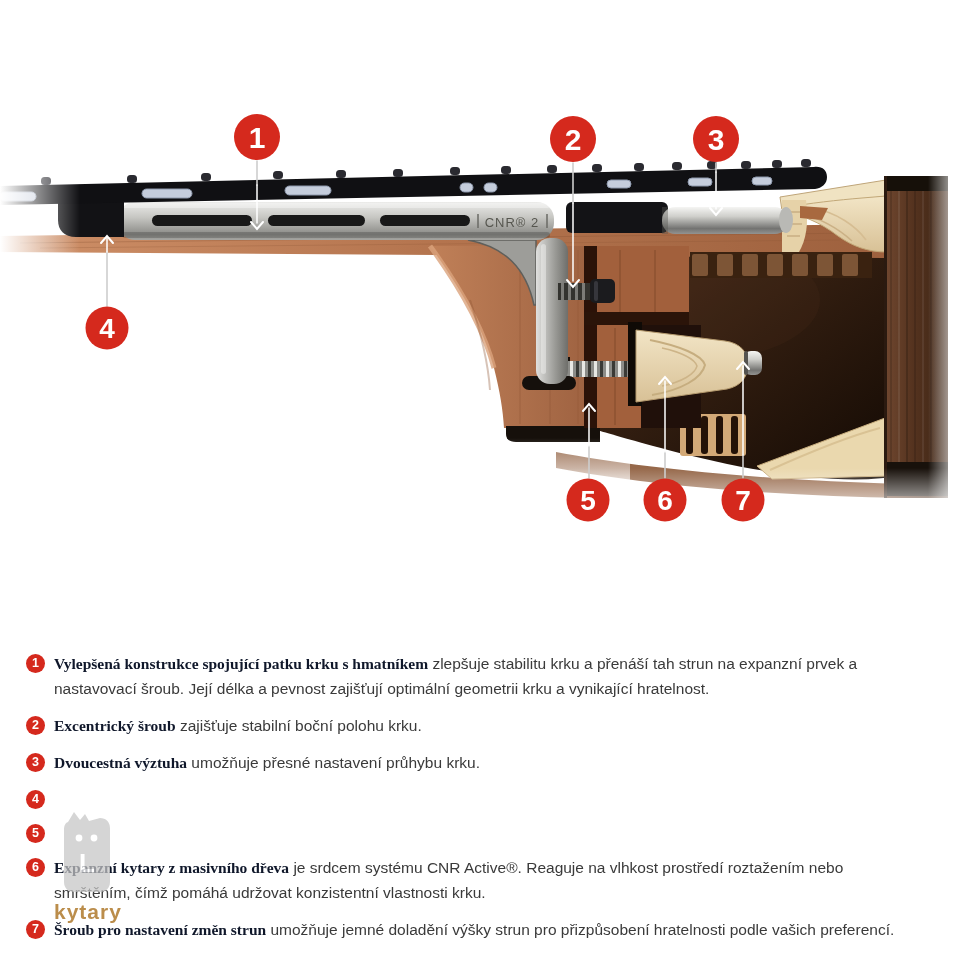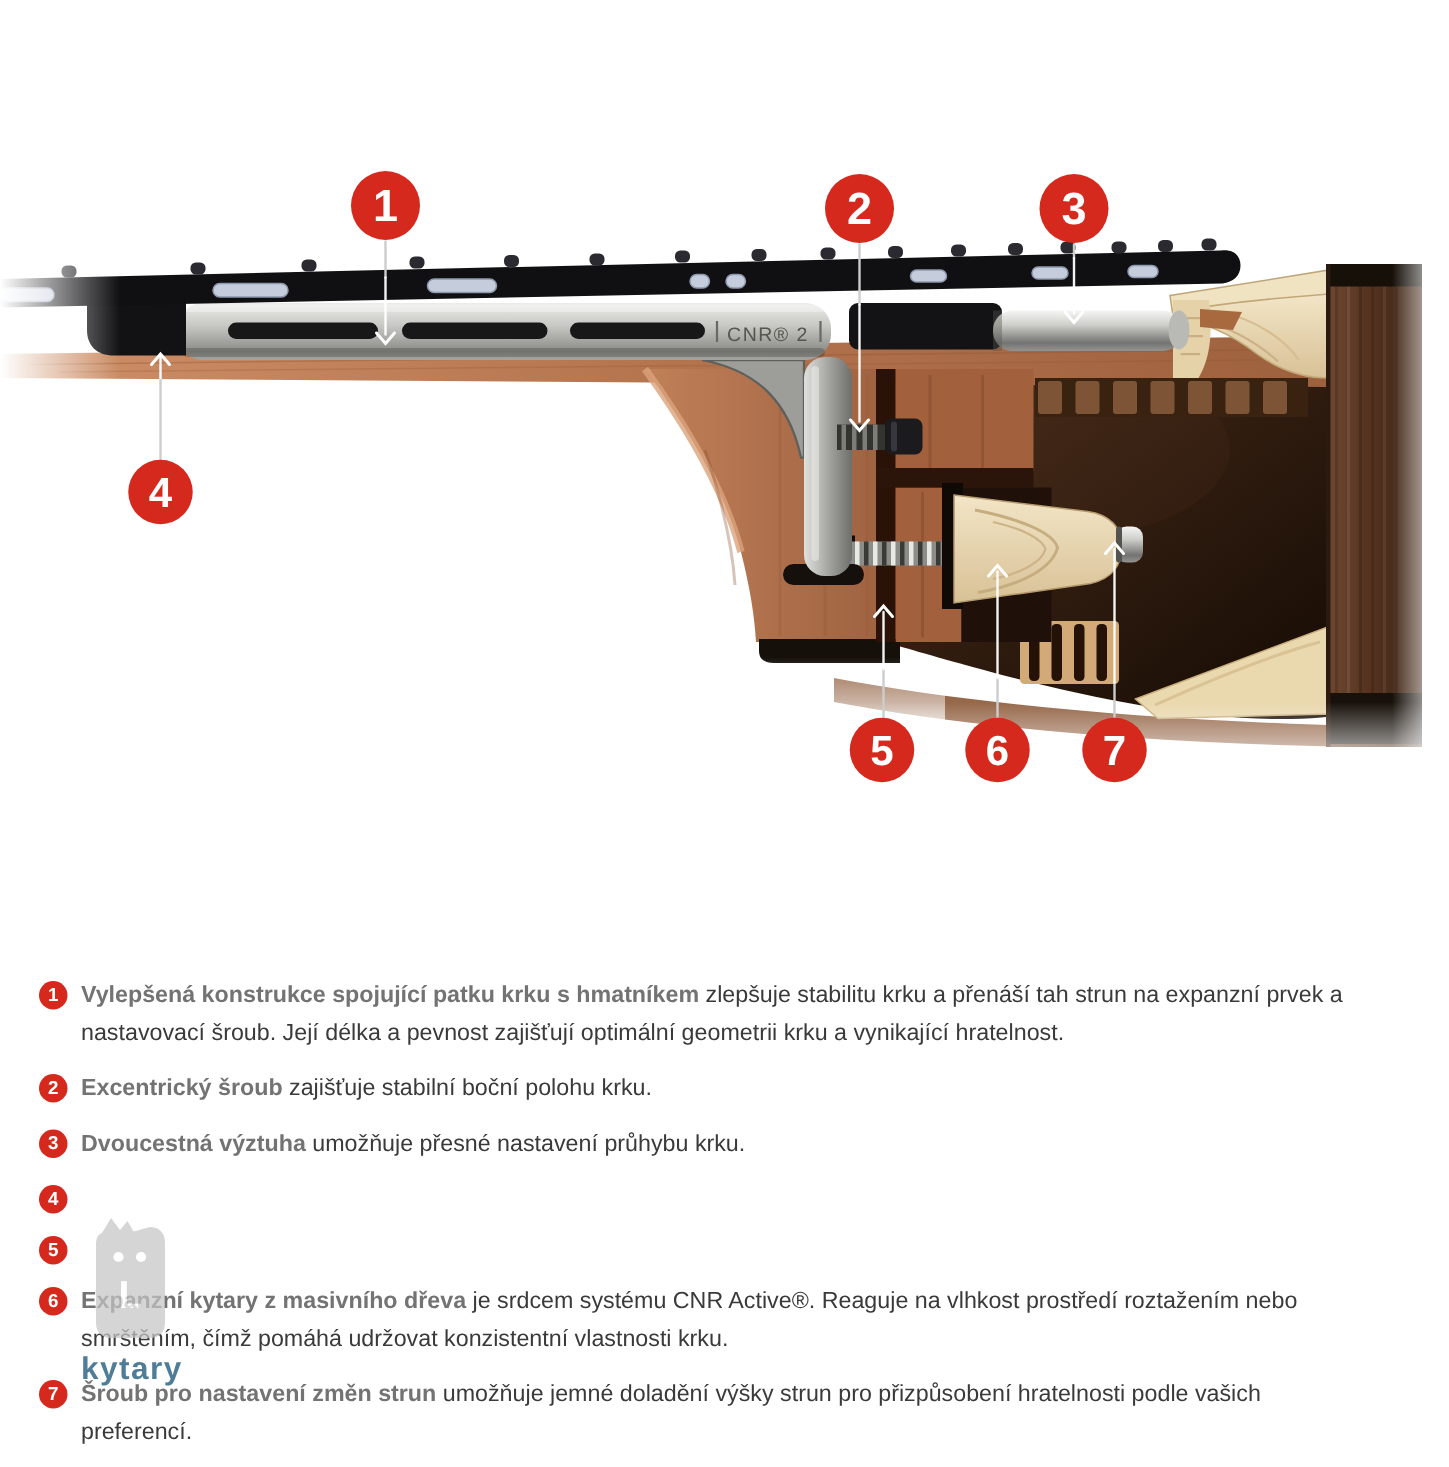--- a/index.html
+++ b/index.html
@@ -5,24 +5,24 @@
   html,body{margin:0;padding:0;background:#fff;}
   body{width:966px;height:978px;position:relative;overflow:hidden;
        font-family:"Liberation Sans",sans-serif;-webkit-font-smoothing:antialiased;}
   .stage{position:absolute;left:0;top:0;width:966px;height:600px;}
   .legend{position:absolute;left:26px;top:651px;width:914px;}
   .legend-row{display:flex;align-items:flex-start;margin-bottom:12px;}
   .bullet{flex:0 0 19px;width:19px;height:19px;border-radius:50%;background:#d5291d;
           color:#fff;font-size:12.5px;font-weight:bold;text-align:center;line-height:19px;
           margin-top:3px;margin-right:9px;}
   .legend-text{margin:0;font-size:15.5px;line-height:25px;color:#3a3a3a;max-width:862px;}
-  .legend-text b{color:#737373;}
+  .legend-text b{color:#0f172a;font-family:Liberation Serif, serif;}
   .watermark{position:absolute;left:54px;top:808px;width:90px;opacity:.72;z-index:5;
              pointer-events:none;text-align:left;}
-  .wm-text{font-size:21px;font-weight:bold;color:#0c4a6e;letter-spacing:1px;margin-top:-4px;}
+  .wm-text{font-size:21px;font-weight:bold;color:#a16207;letter-spacing:1px;margin-top:-4px;}
   svg text.num{font-family:"Liberation Sans",sans-serif;font-weight:bold;fill:#fff;}
   svg text.engrave{font-family:"Liberation Sans",sans-serif;fill:#56564f;letter-spacing:1px;}
 </style>
 </head>
 <body>
 
 <div class="stage">
 <svg width="966" height="600" viewBox="0 0 966 600">
   <defs>
     <linearGradient id="gStrip" x1="0" y1="0" x2="1" y2="0">

